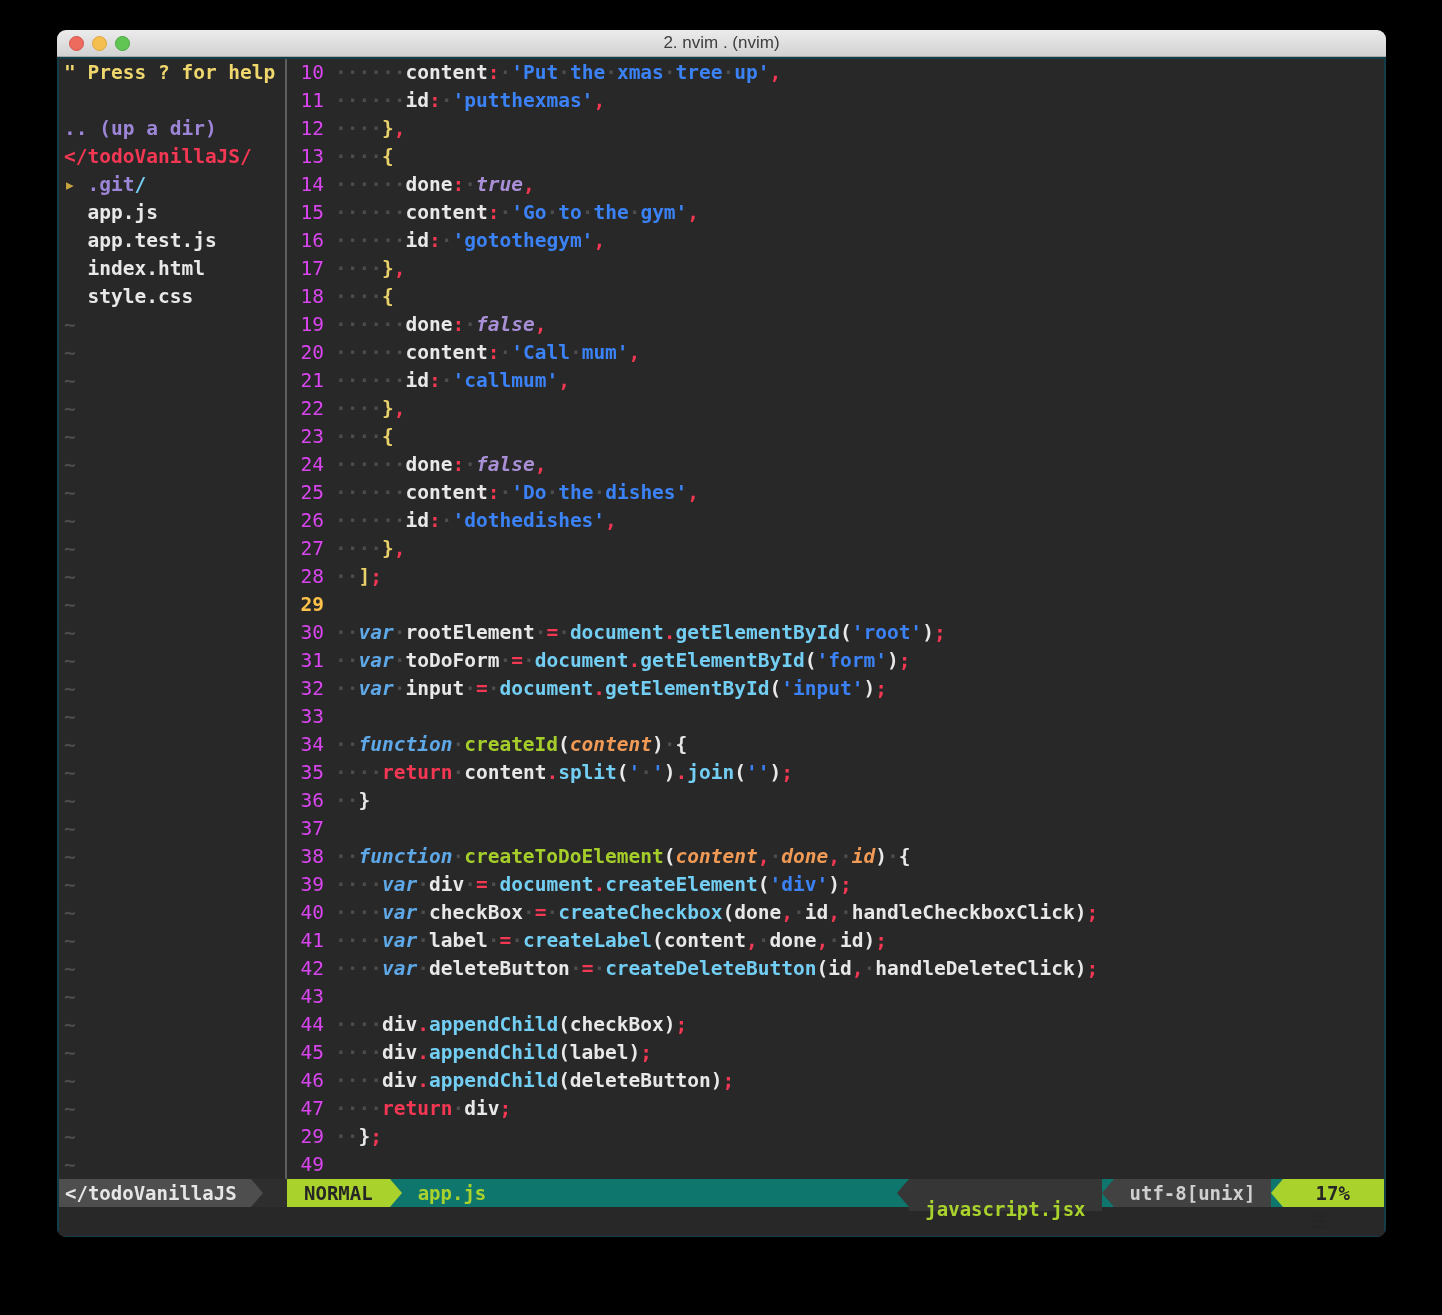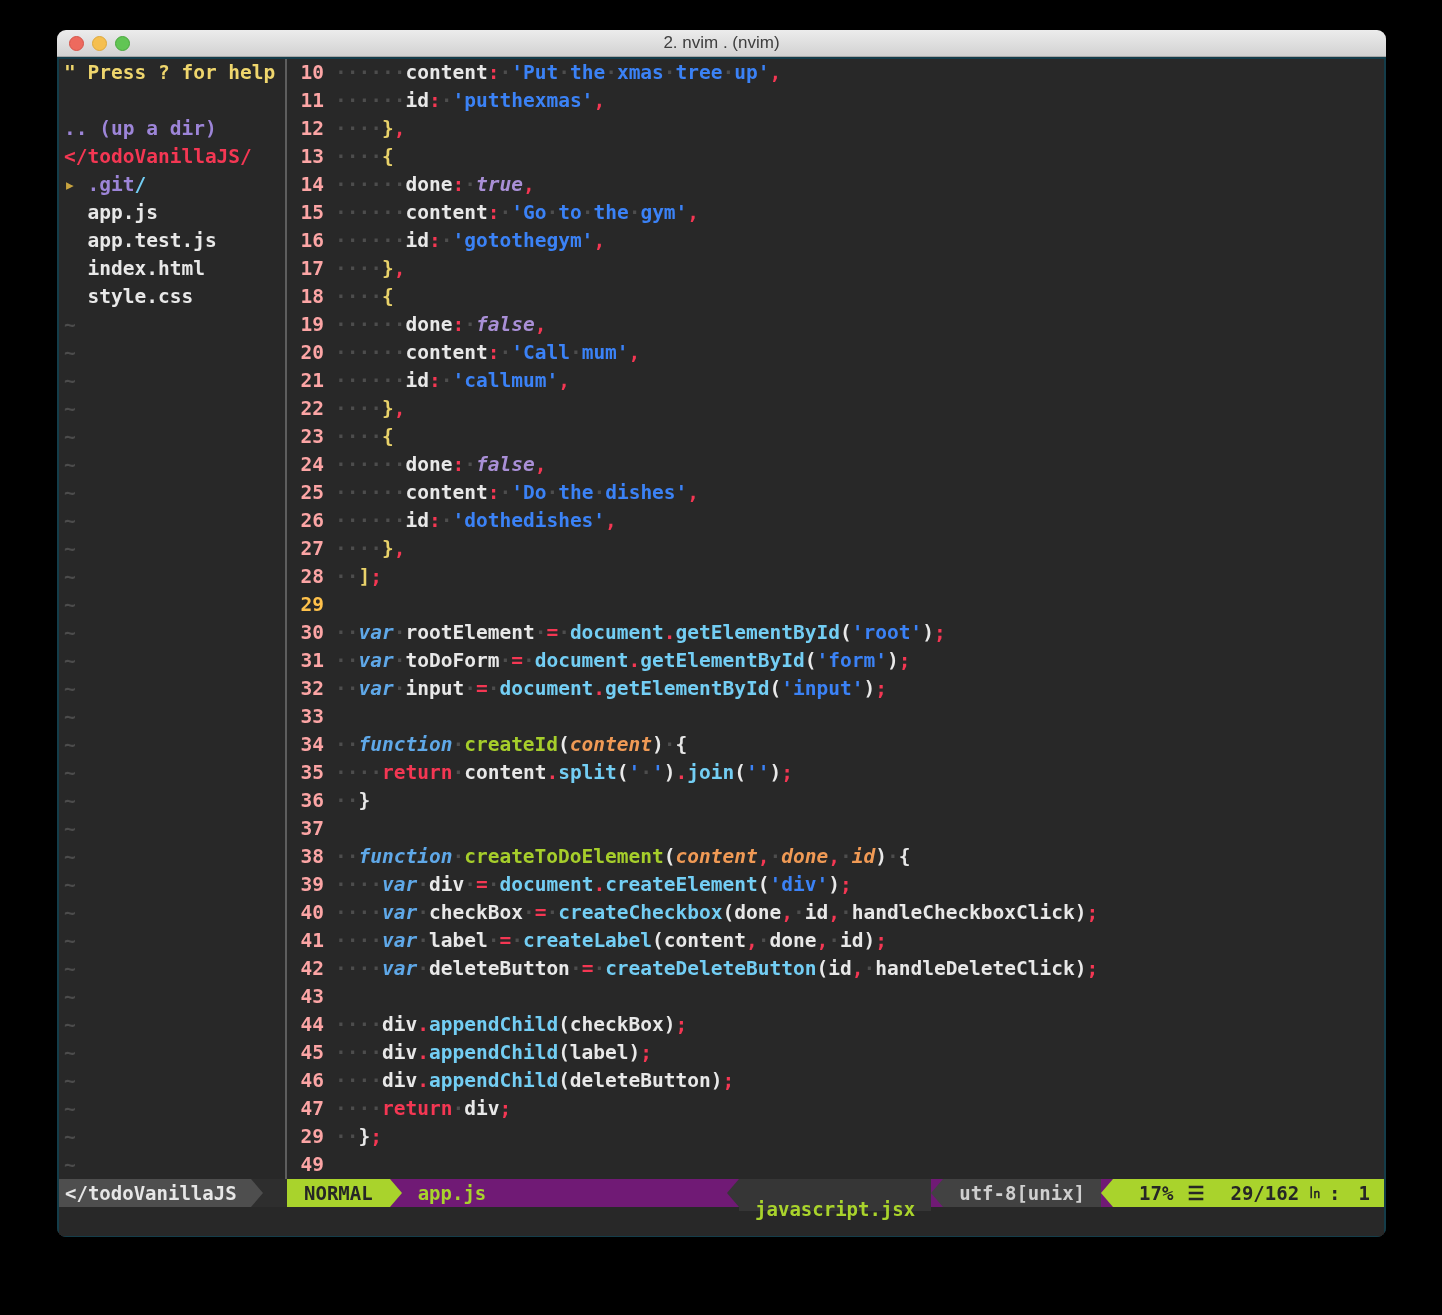--- a/index.html
+++ b/index.html
@@ -24,21 +24,21 @@
         box-sizing:border-box;position:relative;}
   .rows-area{position:relative;height:1120px;overflow:hidden;}
   .row{height:28px;line-height:28px;white-space:pre;font-size:19.5px;font-weight:700;color:#e8e8e8;}
   
   .sidebar{position:absolute;left:0;top:0;width:226px;height:1120px;overflow:hidden;}
   .sidebar .row{padding-left:5px;}
   .vsep{position:absolute;left:226px;top:0;width:2px;height:1120px;background:#5e5e5e;}
   
   .code{position:absolute;left:228px;top:0;right:0;height:1120px;overflow:hidden;}
   .gutter{display:inline-block;width:37px;text-align:right;margin-right:11px;
-          color:#fca5a5;font-weight:700;}
+          color:#d946ef;font-weight:400;}
   .gutter.cur{color:#ffc24b;font-weight:700;}
   
   .w{color:#e8e8e8}
   .p{color:#f43753}
   .s{color:#3b82f6}
   .y{color:#e9d26a}
   .k{color:#5fa8e8;font-style:italic}
   .b{color:#a98fd6;font-style:italic}
   .f{color:#a6ce2b}
   .a{color:#f09a55;font-style:italic}
@@ -46,37 +46,37 @@
   .ws{color:#4d4d4d}
   .sb-help{color:#efd66d}
   .sb-dir{color:#9d85d8}
   .sb-root{color:#f43753}
   .sb-arrow{color:#c9a43f}
   .sb-folder{color:#9d85d8}
   .sb-slash{color:#73cef4}
   .sb-file{color:#e8e8e8}
   .tilde{color:#4c4c4c}
   
-  .statusbar{display:flex;height:28px;font-size:19px;font-weight:700;background:#701a75;}
+  .statusbar{display:flex;height:28px;font-size:19px;font-weight:700;background:#0f766e;}
   .sb-left{width:228px;display:flex;background:#2e2e2e;flex:none;}
   .sb-left-seg{background:#4e4e4e;color:#e6e6e6;padding:0 14px 0 6px;line-height:28px;white-space:pre;}
   .arr-r{width:0;height:0;border-top:14px solid transparent;border-bottom:14px solid transparent;}
   .arr-l{width:0;height:0;border-top:14px solid transparent;border-bottom:14px solid transparent;}
   .arr-gray{border-left:12px solid #4e4e4e;}
   .arr-green-r{border-left:12px solid #a9d32c;}
   .sb-mode{background:#a9d32c;color:#262626;padding:0 17px;line-height:28px;}
   .sb-file-name{color:#a9d32c;padding:0 16px;line-height:28px;}
   .sb-fill{flex:1;}
   .arr-jsx{border-right:12px solid #363636;}
   .sb-jsx{background:#363636;color:#a9d32c;padding:16px 16px;line-height:28px;}
   .arr-enc{border-right:12px solid #424242;}
   .sb-enc{background:#424242;color:#cfcfcf;padding:0 16px;line-height:28px;}
   .arr-green-l{border-right:12px solid #a9d32c;}
   .sb-pos{background:#a9d32c;color:#262626;line-height:28px;display:flex;align-items:center;
-          padding:0 14px 0 10px;}
+          padding:0 14px 0 10px;flex-direction:column;}
   .sb-pos span{display:inline-block;}
   .sb-pct{margin:0 14px 0 16px;}
   .sb-lines-icon{margin-right:26px;}
   .sb-rowcol{margin-right:8px;}
   .sb-ln{font-size:16px;margin-right:6px;}
   .sb-colon{margin-right:18px;}
   
   .cmdline{height:29px;background:#282828;}
 </style>
 </head>

